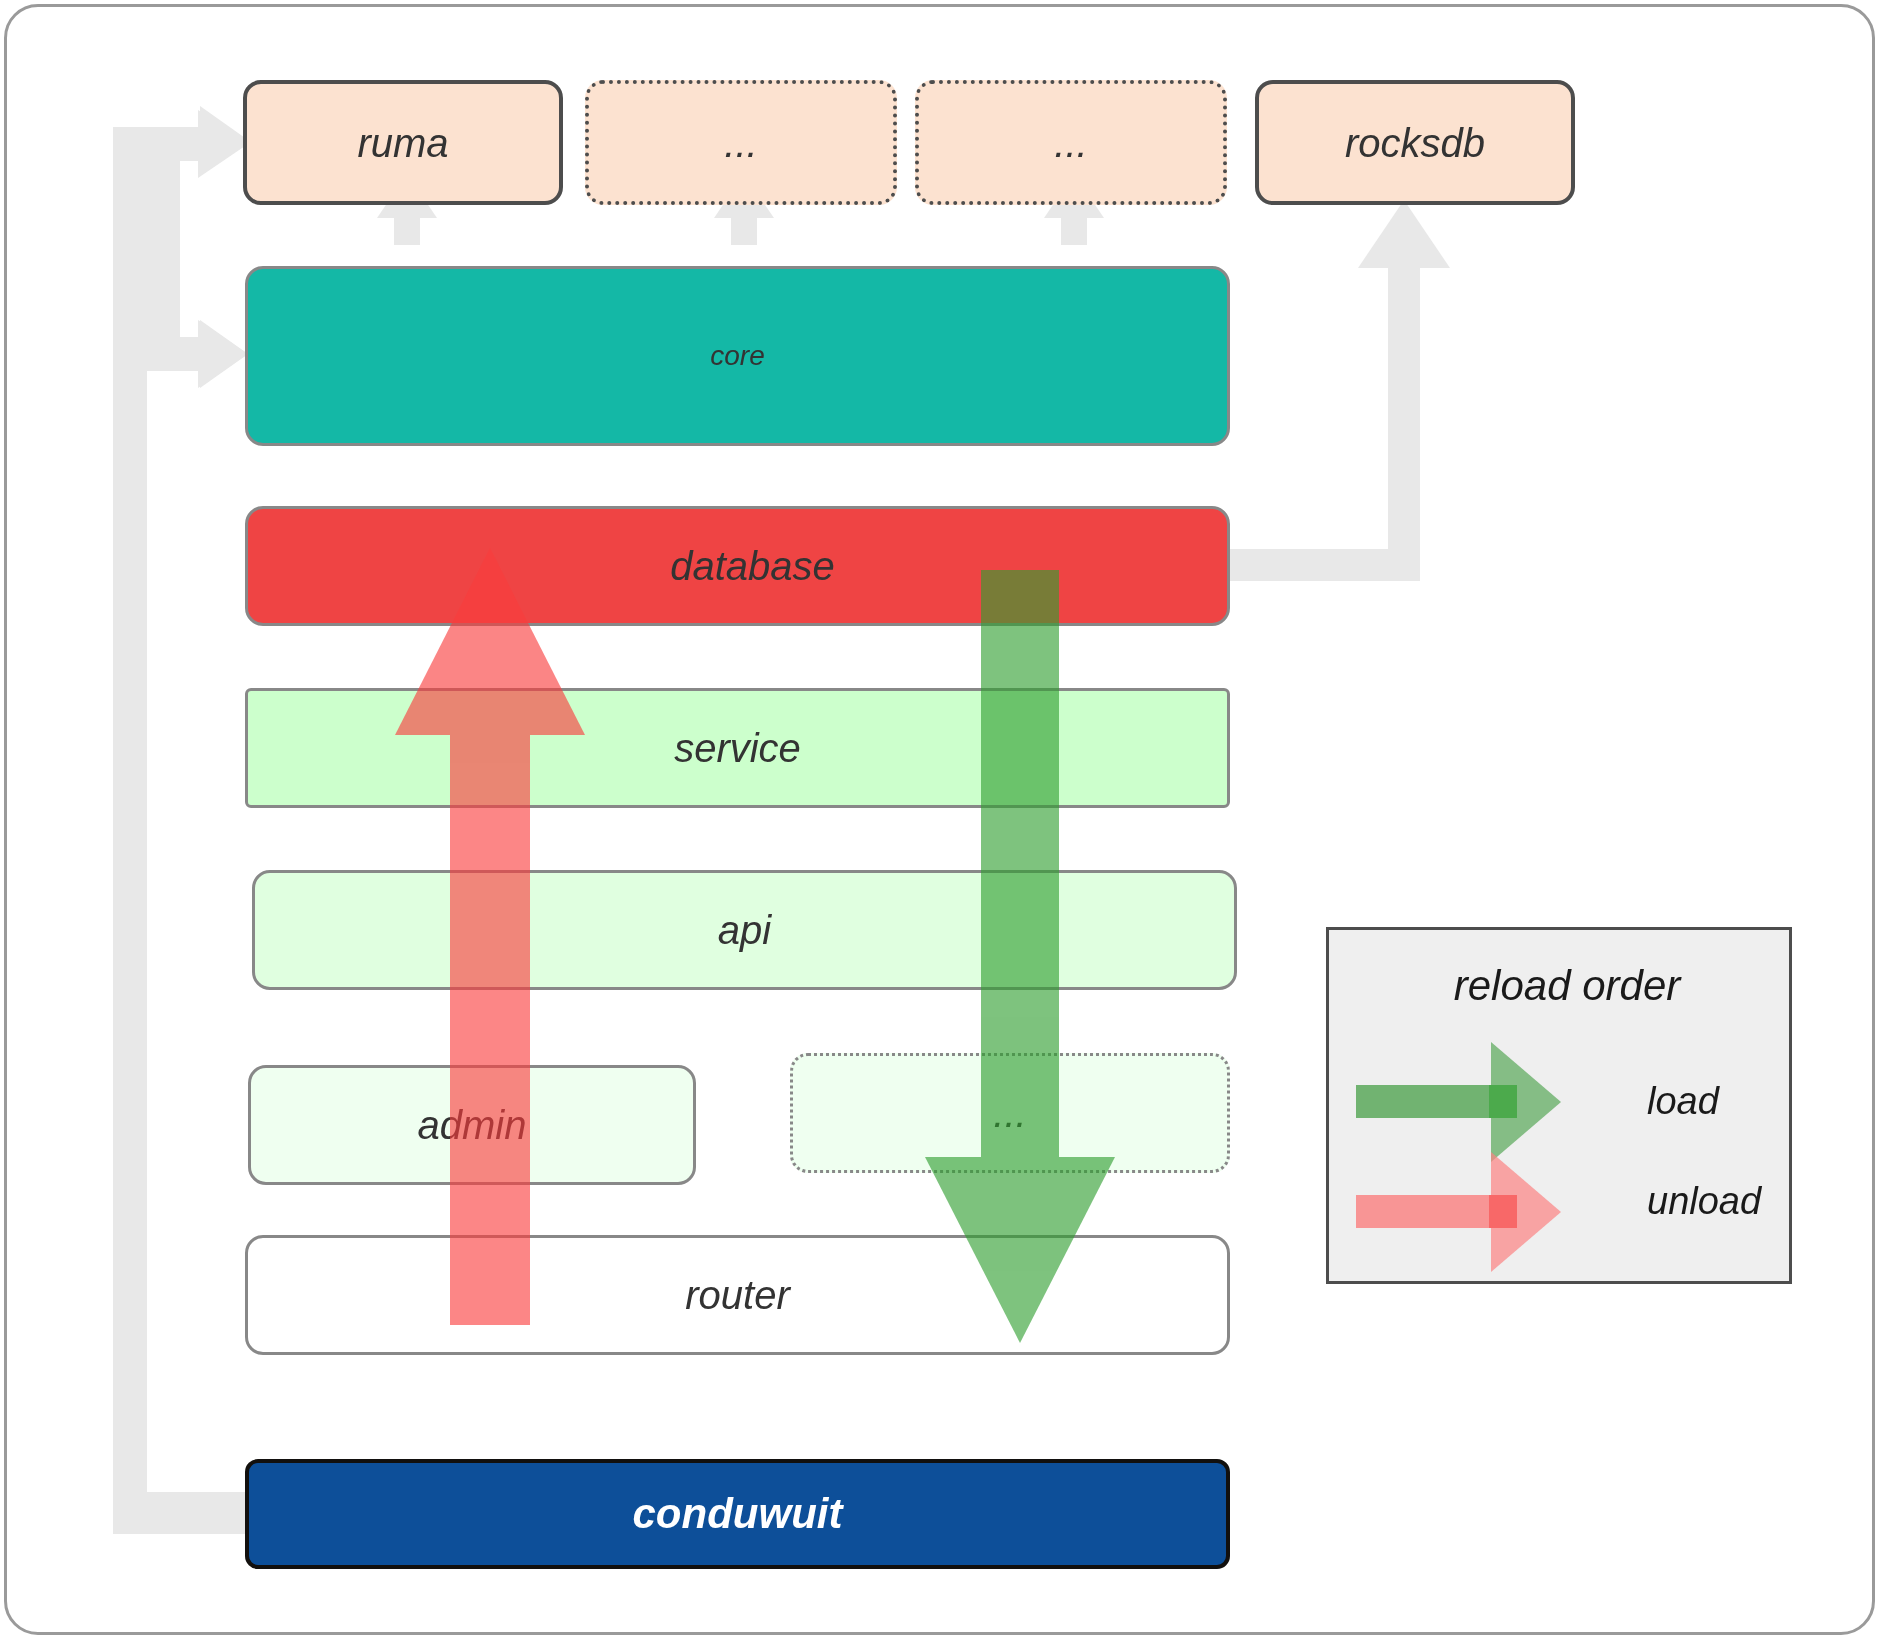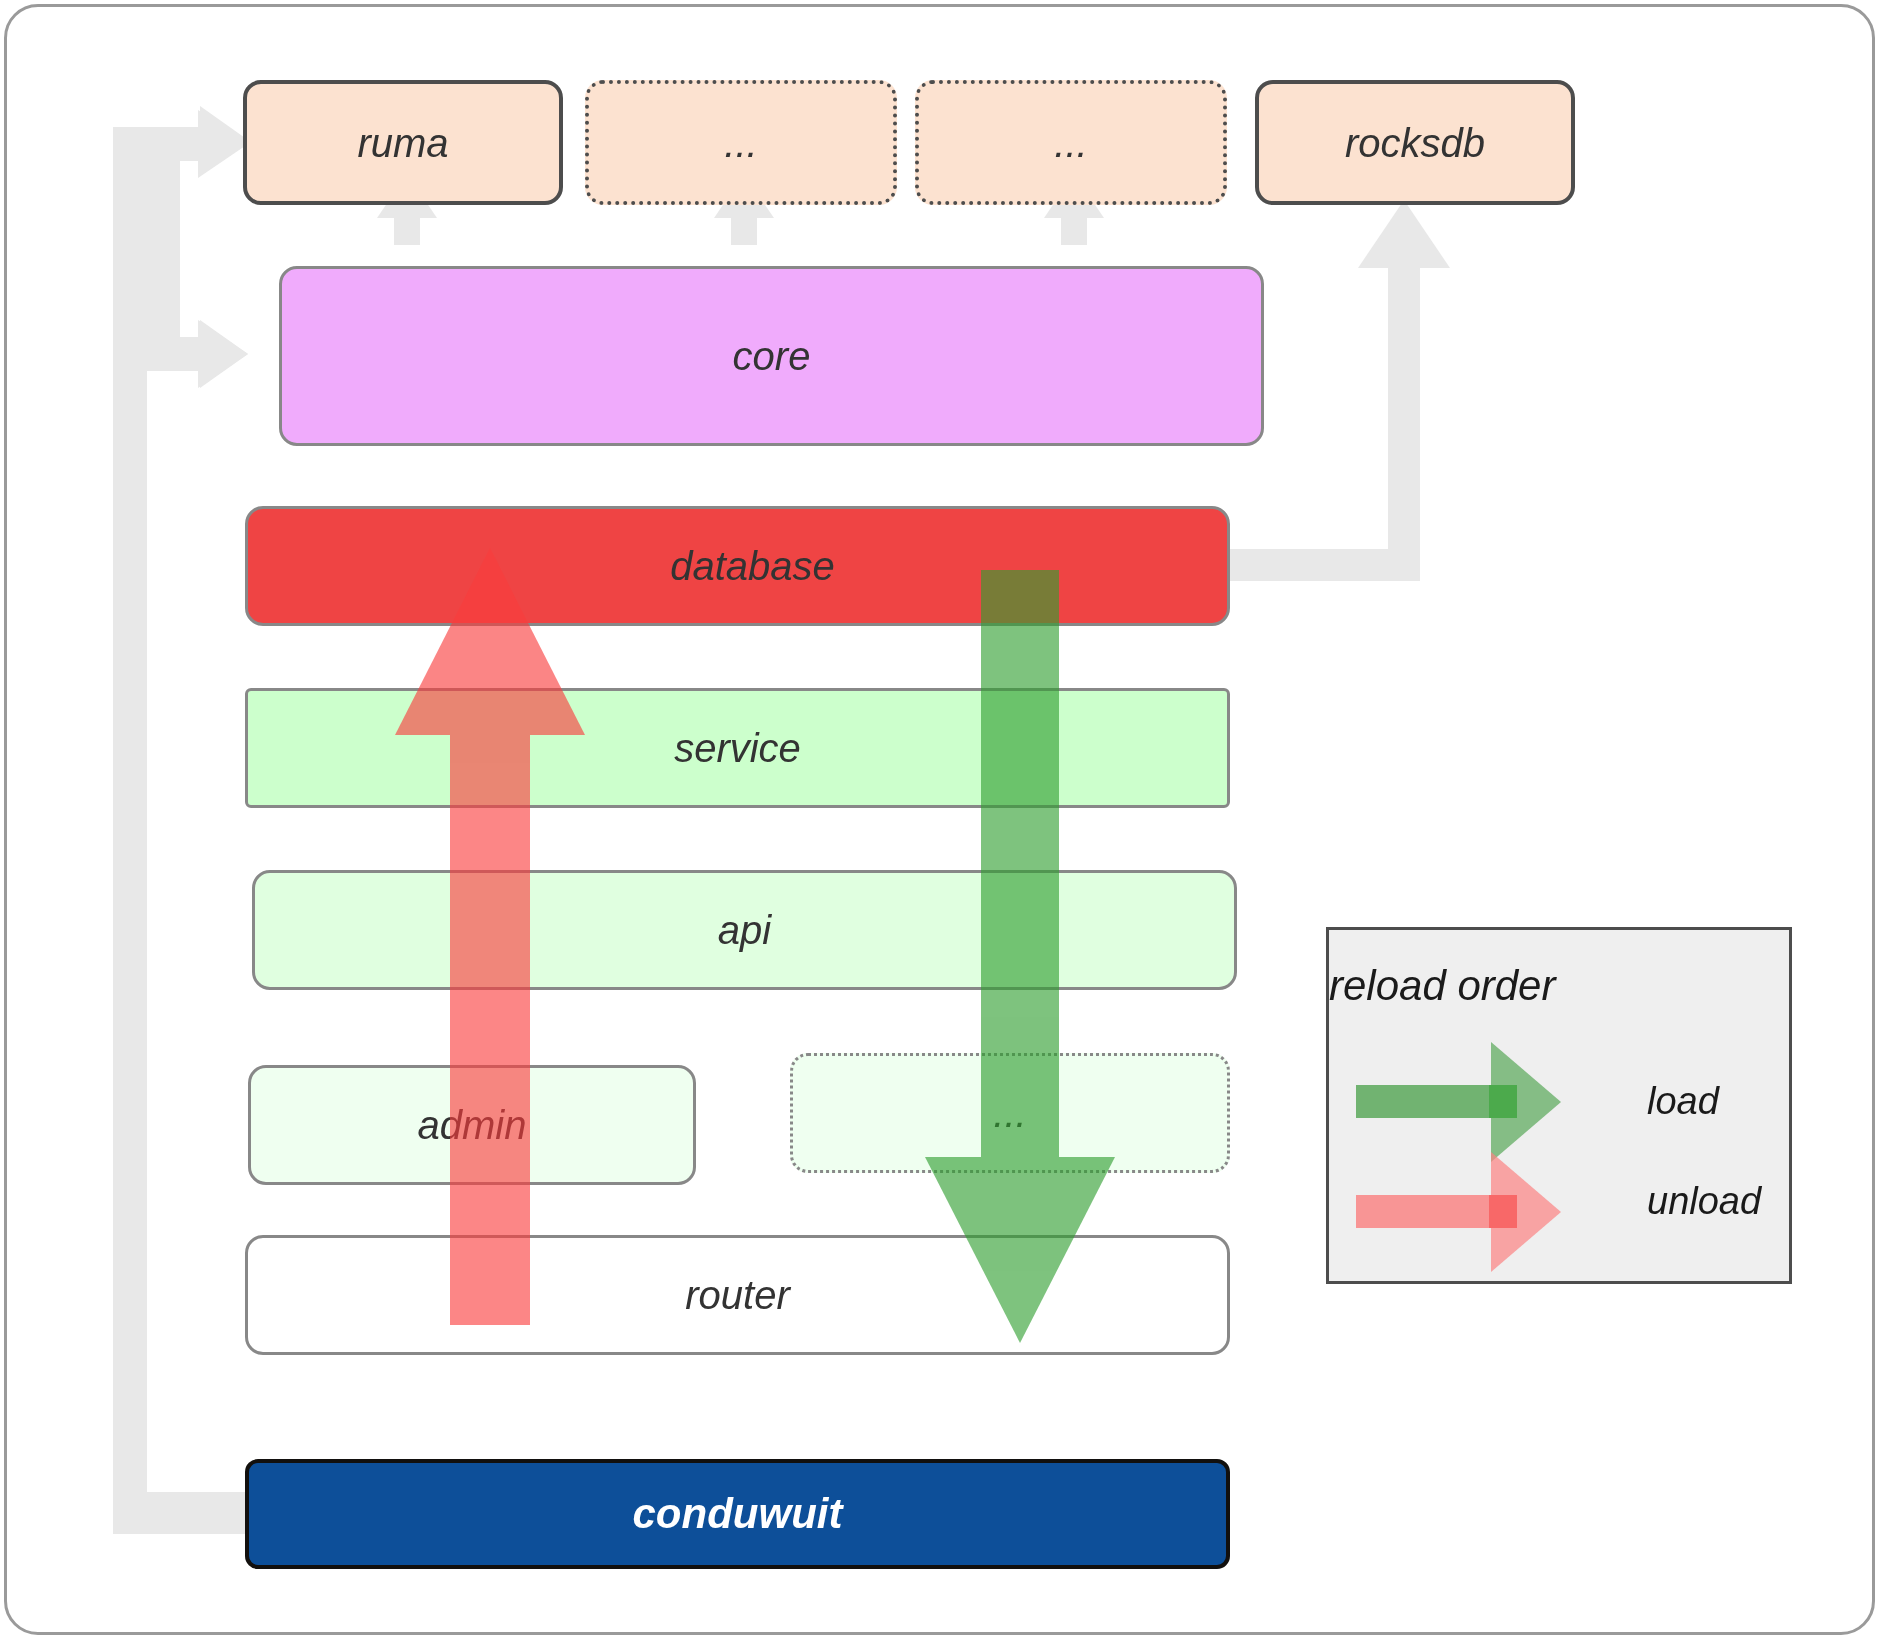--- a/index.html
+++ b/index.html
@@ -55,25 +55,24 @@
   .n-top {
     height: 125px;
     background: #fce2d0;
     font-size: 40px;
     border-radius: 18px;
   }
   .n-top.solid { border: 4px solid #4d4d4d; }
   .n-top.dotted { border: 4px dotted #4d4d4d; }
 
   .n-core {
-    background: #f0abfc;
-    border: 3px solid #888888;
-    font-size: 40px;
-    border-radius: 18px;
-    margin-left: 34px;
+    background: #14b8a6;
+    border: 3px solid #888888;
+    font-size: 28px;
+    border-radius: 18px;
   }
   .n-db {
     background: #ef4444;
     border: 3px solid #888888;
     font-size: 40px;
     border-radius: 18px;
     padding-left: 30px;
   }
   .n-service {
     background: #ccffcc;
@@ -120,24 +119,24 @@
     left: 1326px;
     top: 927px;
     width: 466px;
     height: 357px;
     background: #efefef;
     border: 3px solid #4d4d4d;
     box-sizing: border-box;
   }
   #legend-title {
     position: absolute;
-    left: 0;
+    left: 8px;
     top: 32px;
     width: 100%;
-    text-align: left;
+    text-align: center;
     font-size: 42px;
     color: #1a1a1a;
     font-family: "Liberation Sans", sans-serif;
   }
   .legend-label {
     position: absolute;
     font-size: 38px;
     color: #1a1a1a;
     font-family: "Liberation Sans", sans-serif;
   }

